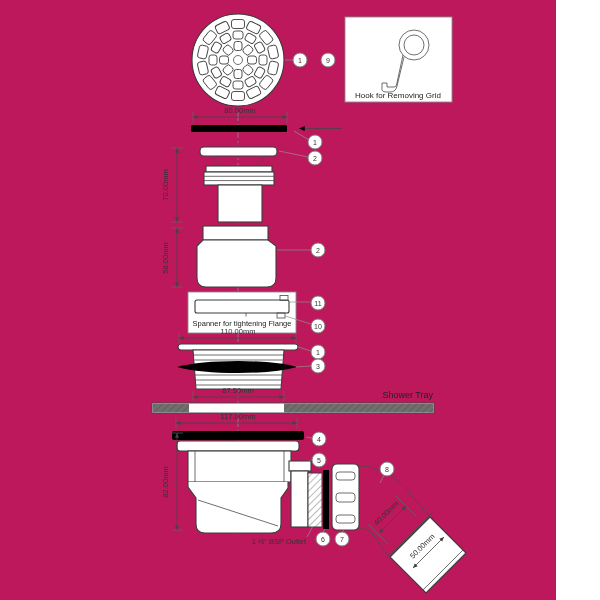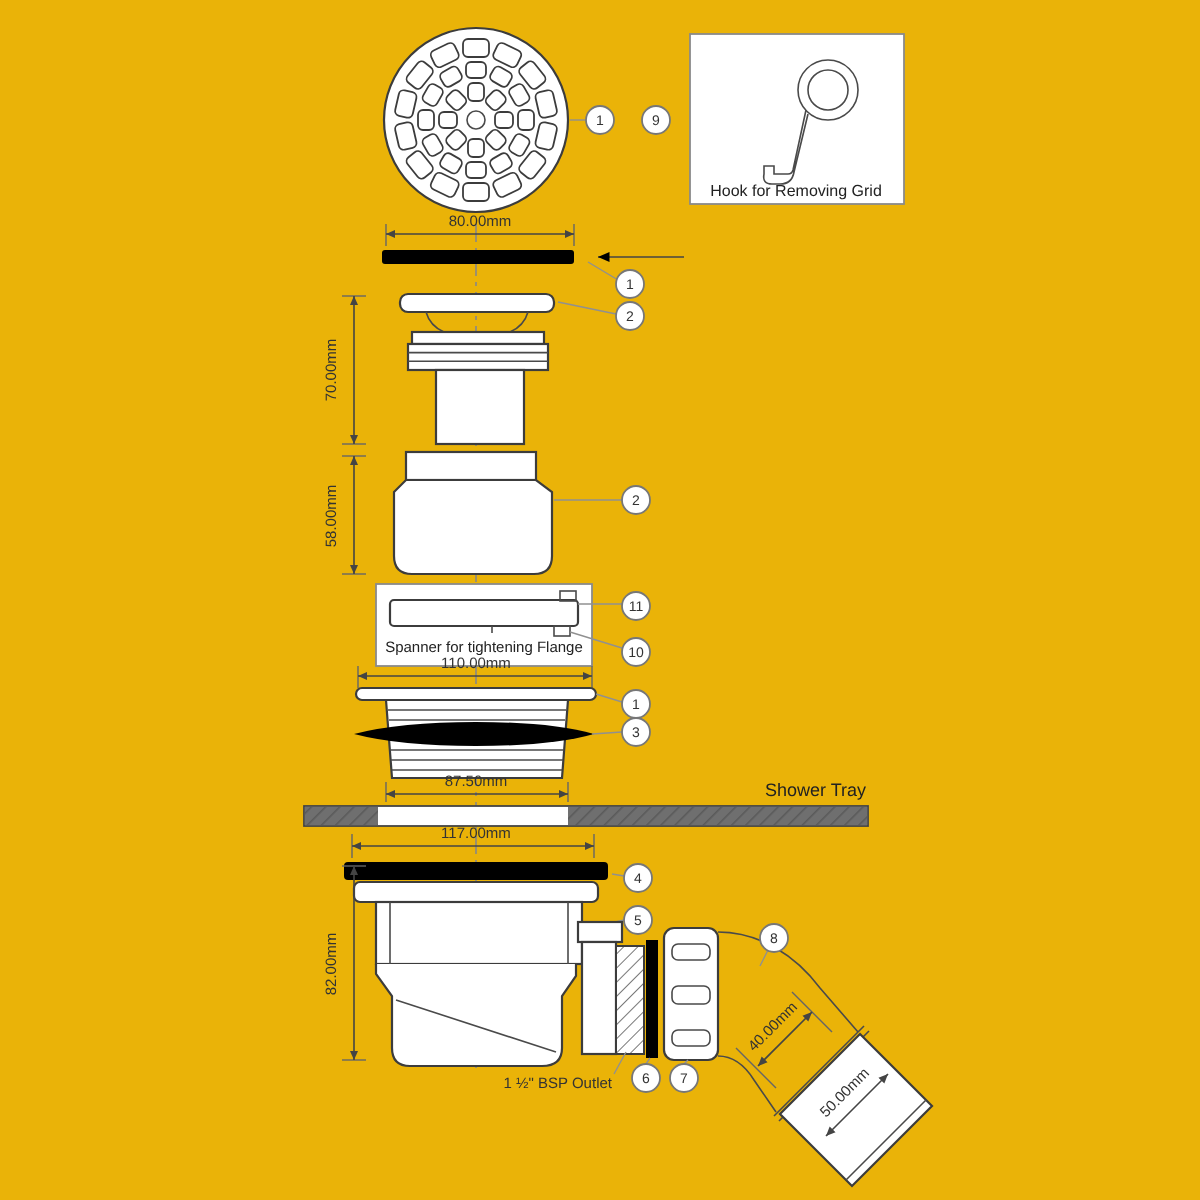--- a/index.html
+++ b/index.html
@@ -1,16 +1,16 @@
 <!DOCTYPE html>
 <html><head>
 <meta charset="utf-8">
 <style>
   html,body{margin:0;padding:0;background:#ffffff;}
-  .stage{position:relative;width:600px;height:600px;background:#eab308;overflow:hidden;
+  .stage{position:relative;width:556px;height:600px;background:#be185d;overflow:hidden;
          font-family:"Liberation Sans", sans-serif;}
   svg text{font-family:"Liberation Sans", sans-serif;fill:#222;}
   .dimtxt{font-size:7.5px;fill:#333;}
   .notetxt{font-size:8px;fill:#222;}
   .callout-n{font-size:7px;fill:#333;}
   .part{fill:#ffffff;stroke:#3c3c3c;stroke-width:1.1;}
   .thin{fill:none;stroke:#4a4a4a;stroke-width:0.8;}
   .leader{stroke:#909090;stroke-width:0.7;fill:none;}
   .dimline{stroke:#444;stroke-width:0.8;fill:none;}
   .tick{stroke:#666;stroke-width:0.7;}

